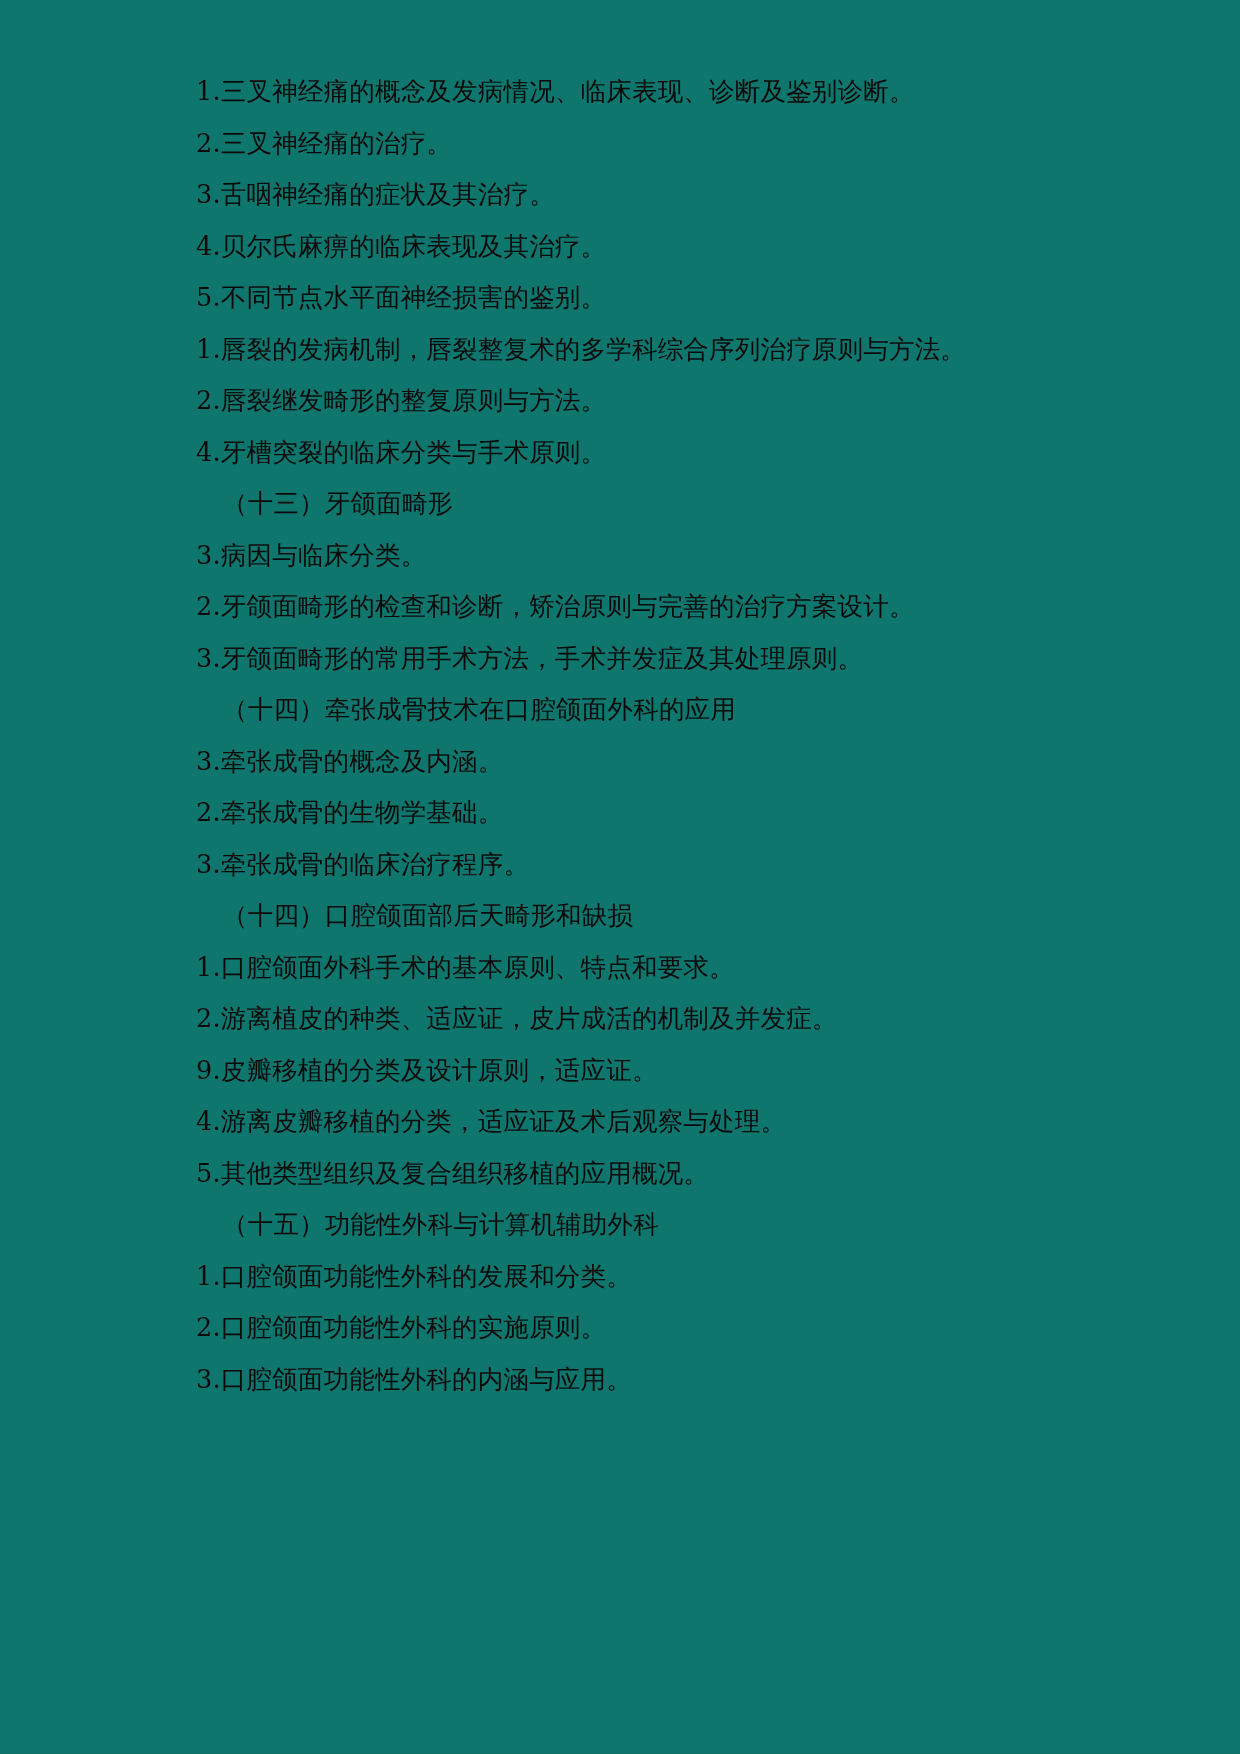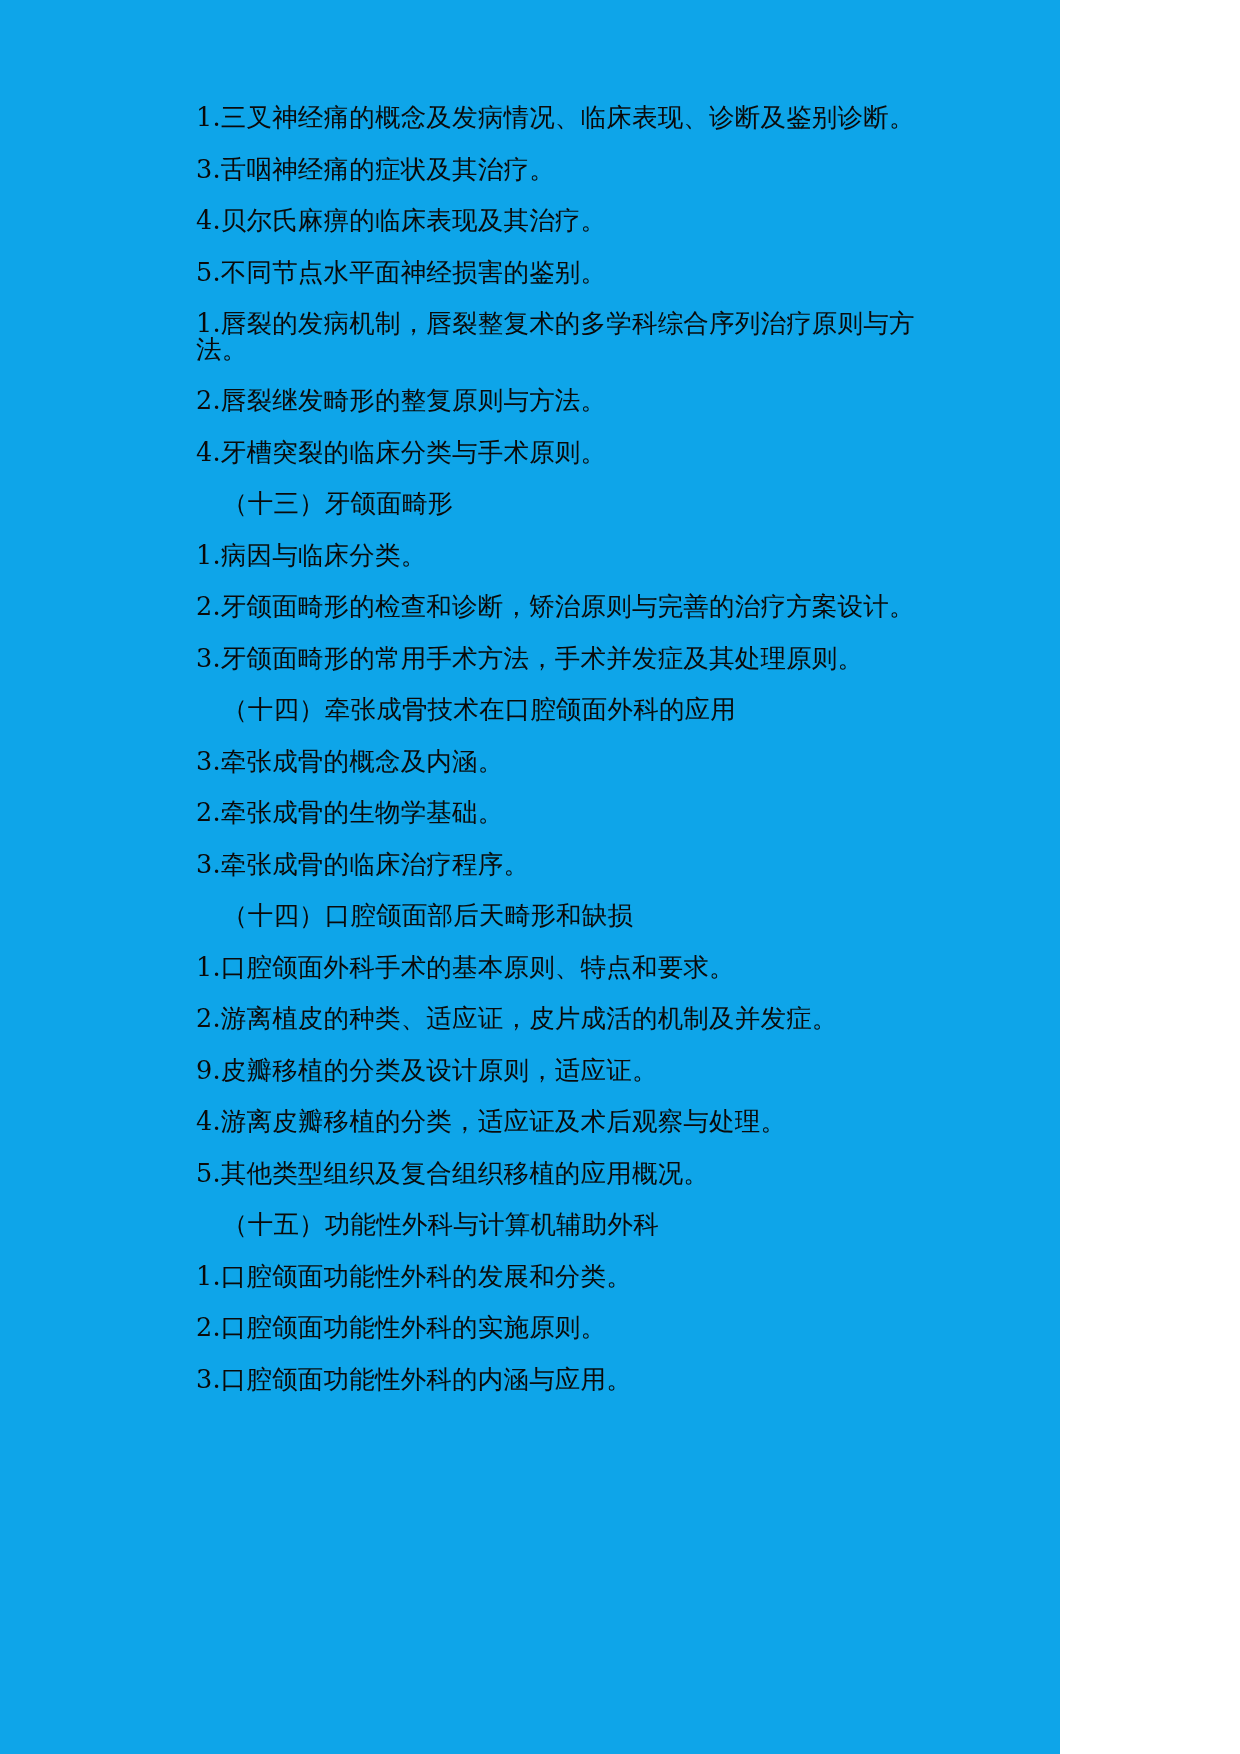--- a/index.html
+++ b/index.html
@@ -1,26 +1,26 @@
 <!DOCTYPE html>
 <html><head>
 <meta charset="utf-8">
 <style>
   html, body {
     margin: 0;
     padding: 0;
     background: #ffffff;
   }
   .page {
-    width: 1060px;
+    width: 1240px;
     height: 1754px;
-    background: #0ea5e9;
+    background: #0f766e;
     position: relative;
     box-sizing: border-box;
-    padding: 105px 140px 0 196px;
+    padding: 79px 140px 0 196px;
     font-family: "DejaVu Serif", "Liberation Serif", serif;
     color: #000000;
   }
   .doc-body {
     display: block;
   }
   .line {
     font-size: 25.5px;
     line-height: 1.0;
     margin: 0 0 26px 0;
@@ -37,30 +37,31 @@
     padding-left: 0;
   }
 </style>
 </head>
 <body>
 
 <div class="page">
   <div class="doc-body">
 
     <p class="line item">1.三叉神经痛的概念及发病情况、临床表现、诊断及鉴别诊断。</p>
+    <p class="line item">2.三叉神经痛的治疗。</p>
     <p class="line item">3.舌咽神经痛的症状及其治疗。</p>
     <p class="line item">4.贝尔氏麻痹的临床表现及其治疗。</p>
     <p class="line item">5.不同节点水平面神经损害的鉴别。</p>
 
     <p class="line item">1.唇裂的发病机制，唇裂整复术的多学科综合序列治疗原则与方法。</p>
     <p class="line item">2.唇裂继发畸形的整复原则与方法。</p>
     <p class="line item">4.牙槽突裂的临床分类与手术原则。</p>
 
     <p class="line heading">（十三）牙颌面畸形</p>
-    <p class="line item">1.病因与临床分类。</p>
+    <p class="line item">3.病因与临床分类。</p>
     <p class="line item">2.牙颌面畸形的检查和诊断，矫治原则与完善的治疗方案设计。</p>
     <p class="line item">3.牙颌面畸形的常用手术方法，手术并发症及其处理原则。</p>
 
     <p class="line heading">（十四）牵张成骨技术在口腔颌面外科的应用</p>
     <p class="line item">3.牵张成骨的概念及内涵。</p>
     <p class="line item">2.牵张成骨的生物学基础。</p>
     <p class="line item">3.牵张成骨的临床治疗程序。</p>
 
     <p class="line heading">（十四）口腔颌面部后天畸形和缺损</p>
     <p class="line item">1.口腔颌面外科手术的基本原则、特点和要求。</p>

